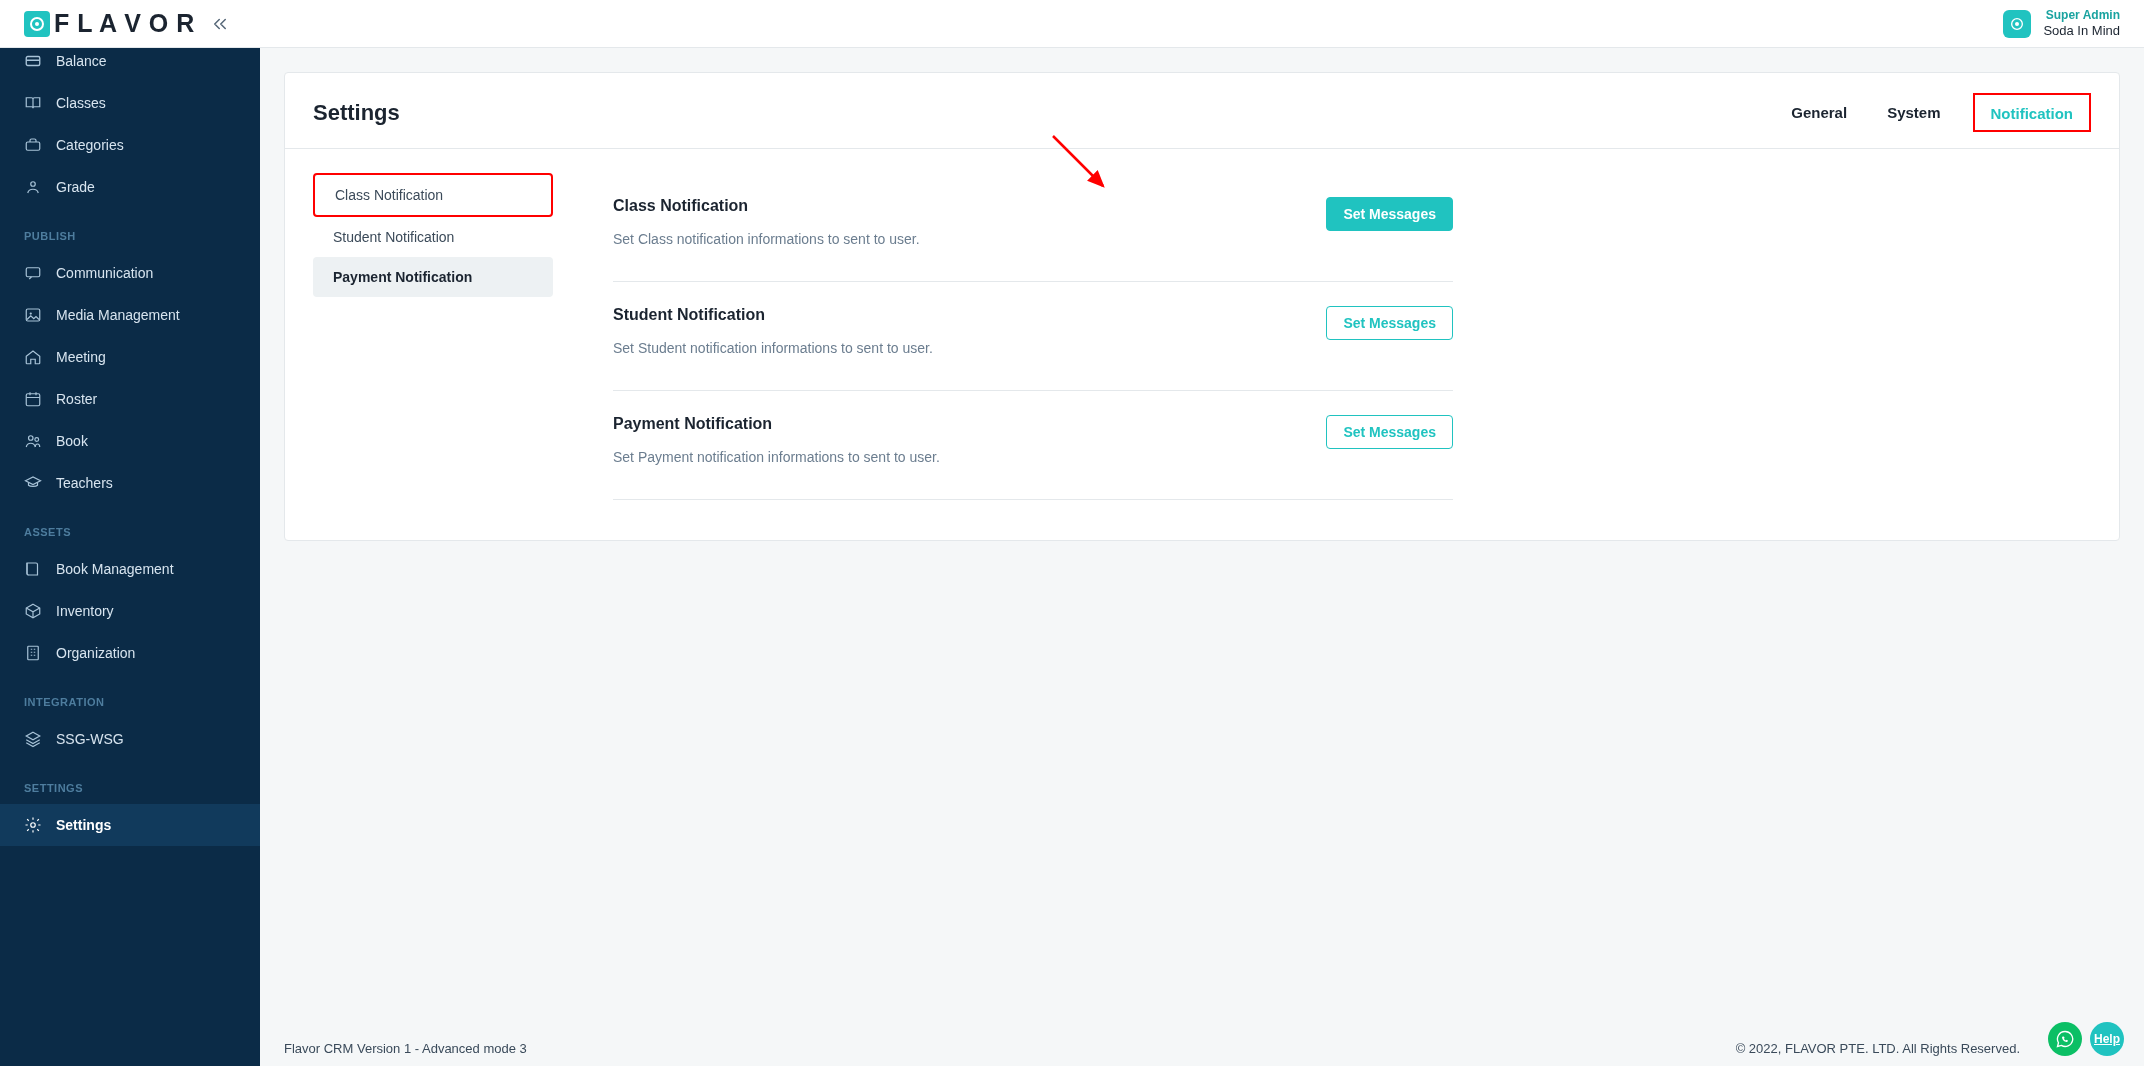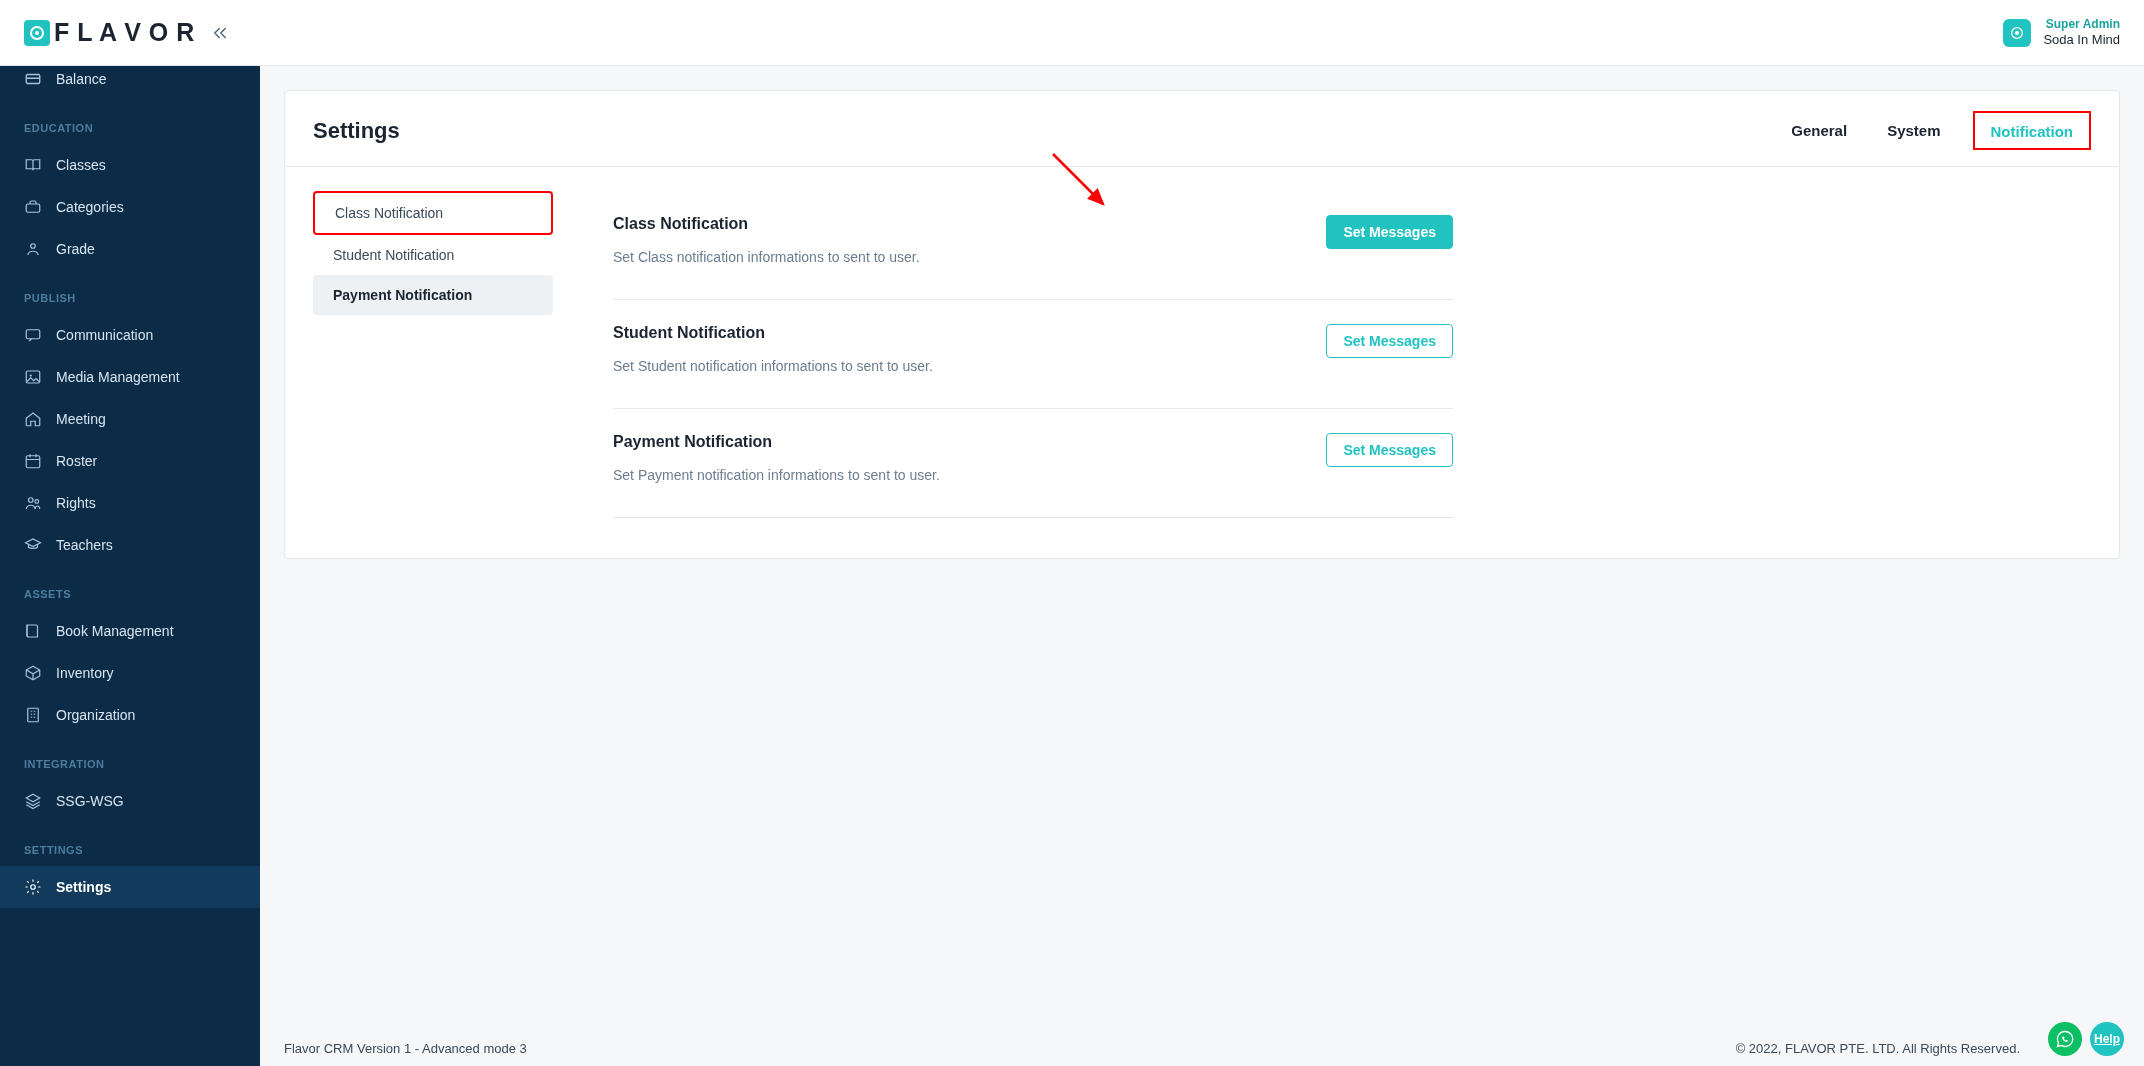--- a/index.html
+++ b/index.html
@@ -12,21 +12,21 @@
     --border:#e4e8eb;
     --highlight:#ff0000;
     --link:#1aa3a0;
     --sidebar-section:#4e7d9e;
     --footer:#3a4a5a;
   }
   *{box-sizing:border-box;margin:0;padding:0;font-family:"Segoe UI",Arial,Helvetica,sans-serif;}
   html,body{height:100%;}
   body{display:flex;flex-direction:column;background:#ffffff;color:var(--text);}
   
-  .topbar{height:66px;display:flex;align-items:center;padding:0 24px;border-bottom:1px solid var(--border);background:#fff;text-align:center;}
+  .topbar{height:48px;display:flex;align-items:center;padding:0 24px;border-bottom:1px solid var(--border);background:#fff;text-align:center;}
   .logo{display:flex;align-items:center;gap:4px;}
   .logo-mark{width:26px;height:26px;border-radius:4px;display:flex;align-items:center;justify-content:center;}
   .logo-text{font-size:25px;font-weight:700;letter-spacing:0.5px;color:var(--text);font-family:Arial,Helvetica,sans-serif;}
   .collapse{margin-left:16px;display:flex;align-items:center;cursor:pointer;color:#556677;}
   .spacer{flex:1;}
   .user-area{display:flex;align-items:center;gap:12px;}
   .user-avatar{width:28px;height:28px;border-radius:6px;background:var(--teal);display:flex;align-items:center;justify-content:center;color:#fff;}
   .user-text{display:flex;flex-direction:column;align-items:flex-end;line-height:1.25;}
   .user-role{font-size:12px;color:var(--link);font-weight:600;}
   .user-name{font-size:13px;color:var(--text);font-weight:500;}
@@ -120,21 +120,20 @@
     <a class="nav-item" style="margin-top:-8px;">
       <span class="nav-icon">
         <svg width="18" height="18" viewBox="0 0 24 24">
             <rect x="3" y="6" width="18" height="12" rx="2" stroke="currentColor" stroke-width="1.8" fill="none"></rect>
             <rect x="3" y="10" width="18" height="2" fill="currentColor"></rect>
           </svg>
       </span>
       <span>Balance</span>
     </a>
 
-    <div class="section-title">EDUCATION</div>
     <a class="nav-item">
       <span class="nav-icon">
         <svg width="18" height="18" viewBox="0 0 24 24">
             <path d="M3 5h7a2 2 0 012 2v12a2 2 0 00-2-2H3V5zm18 0h-7a2 2 0 00-2 2v12a2 2 0 012-2h7V5z" stroke="currentColor" stroke-width="1.6" fill="none"></path>
           </svg>
       </span>
       <span>Classes</span>
     </a>
     <a class="nav-item">
       <span class="nav-icon">
@@ -194,21 +193,21 @@
       <span>Roster</span>
     </a>
     <a class="nav-item">
       <span class="nav-icon">
         <svg width="18" height="18" viewBox="0 0 24 24">
             <circle cx="9" cy="8" r="3" stroke="currentColor" stroke-width="1.6" fill="none"></circle>
             <circle cx="17" cy="10" r="2.5" stroke="currentColor" stroke-width="1.6" fill="none"></circle>
             <path d="M3 20c1-4 4-5 6-5s5 1 6 5M15 20c0-3 2-4 3-4s3 1 3 4" stroke="currentColor" stroke-width="1.6" fill="none"></path>
           </svg>
       </span>
-      <span>Rights</span>
+      <span>Book</span>
     </a>
     <a class="nav-item">
       <span class="nav-icon">
         <svg width="18" height="18" viewBox="0 0 24 24">
             <path d="M2 9l10-5 10 5-10 5L2 9z" stroke="currentColor" stroke-width="1.6" fill="none"></path>
             <path d="M6 11v4c2 2 10 2 12 0v-4" stroke="currentColor" stroke-width="1.6" fill="none"></path>
           </svg>
       </span>
       <span>Teachers</span>
     </a>

